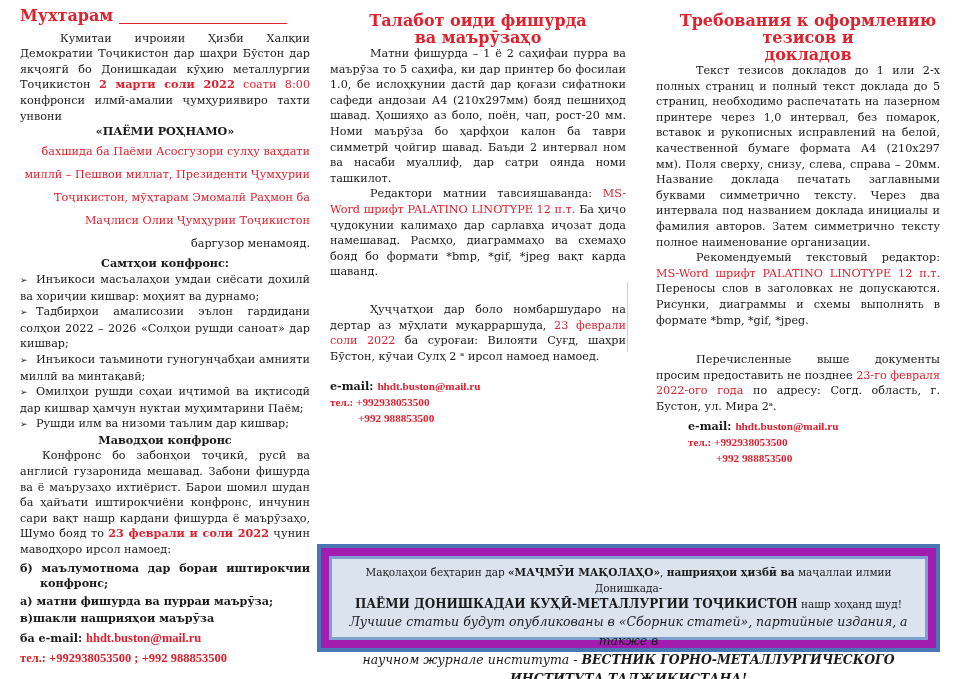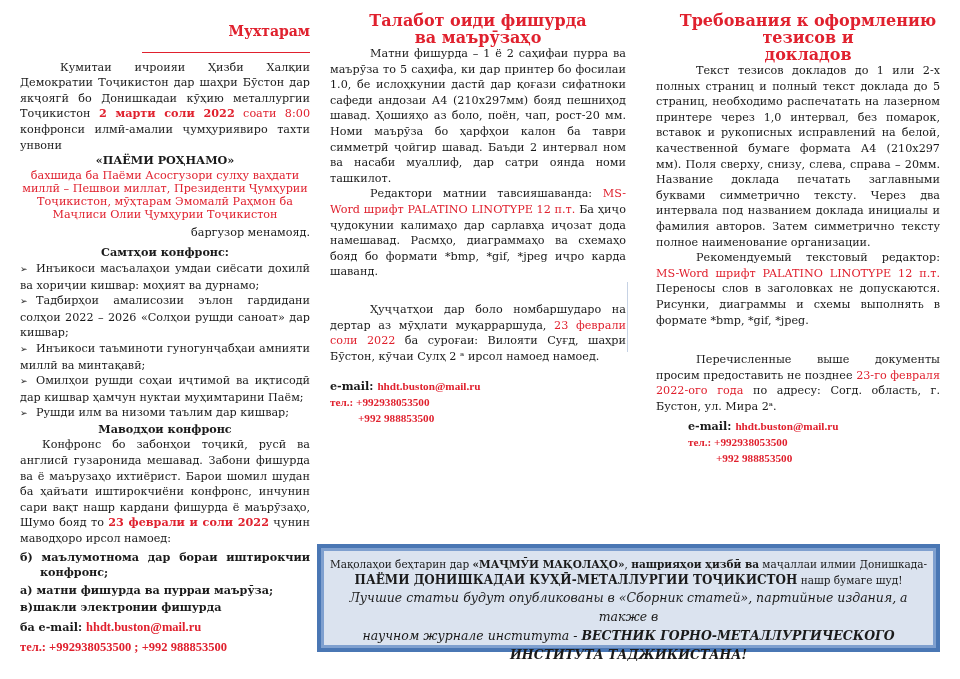--- a/index.html
+++ b/index.html
@@ -10,78 +10,78 @@
   .col { position: absolute; top: 0; font-size: 11.2px; line-height: 15.6px; }
   .col1 { left: 20px; width: 290px; }
   .col2 { left: 330px; width: 296px; }
   .col3 { left: 656px; width: 284px; }
   .red { color: #e0212e; }
   .redbold { color: #e0212e; font-weight: bold; }
   .b { font-weight: bold; }
   .j { text-align: justify; margin: 0; }
   .c { text-align: center; margin: 0; }
   .indent { text-indent: 40px; }
-  .title-line { font-size: 14px; font-weight: bold; color: #e0212e; margin-top: 24px; display: flex; align-items: flex-end; flex-direction: column; }
+  .title-line { font-size: 16px; font-weight: bold; color: #e0212e; margin-top: 8px; display: flex; align-items: flex-end; }
   .title-line .underline { display: inline-block; width: 168px; border-bottom: 1px solid #e0212e; margin-left: 6px; height: 12px; }
   .heading { font-weight: bold; color: #e0212e; text-align: center; font-size: 16px; line-height: 17px; }
   .bullet { text-align: justify; margin: 0; }
   .bullet .arr { display: inline-block; width: 16px; font-size: 9px; }
   .contact { font-weight: bold; margin: 0; }
   .mono-red { color: #e0212e; font-weight: bold; font-family: "Liberation Serif", serif; }
   .vline { position: absolute; left: 627px; top: 282px; width: 1px; height: 70px; background: #c6d2e4; }
   .box {
     position: absolute; left: 317px; top: 544px; width: 623px; height: 108px;
-    border: 4px solid #4a77b4; padding: 0; box-sizing: border-box; background: #a21caf;
+    border: 4px solid #4a77b4; padding: 8px; box-sizing: border-box; background: #a21caf;
   }
   .box-inner {
     width: 100%; height: 100%; border: 3px solid #7fa0cf; background: #dbe3ef; box-sizing: border-box;
     text-align: center; padding-top: 5px;
   }
   .box .l1 { font-size: 10.5px; line-height: 16px; }
   .box .l2 { font-size: 10.5px; line-height: 16px; }
   .box .l3 { font-size: 12.5px; line-height: 19px; font-style: italic; }
 </style>
 </head>
 <body>
 
 <div class="col col1">
   <div class="title-line">
     <span>Мухтарам</span>
     <span class="underline"></span>
   </div>
   <p class="j indent" style="margin-top:7px;"><span>Кумитаи ичроияи Ҳизби Халқии Демократии Тоҷикистон дар шаҳри Бӯстон дар якҷоягӣ бо Донишкадаи кӯҳию металлургии Тоҷикистон </span><span class="redbold">2 марти соли 2022</span><span class="red"> соати 8:00</span><span> конфронси илмӣ-амалии ҷумҳуриявиро тахти унвони</span></p>
   <p class="c b">«ПАЁМИ РОҲНАМО»</p>
-  <p class="c red" style="line-height:13px;">бахшида ба Паёми Асосгузори сулҳу ваҳдати миллӣ – Пешвои миллат, Президенти Ҷумҳурии Тоҷикистон, мӯҳтарам Эмомалӣ Раҳмон ба Маҷлиси Олии Ҷумҳурии Тоҷикистон</p>
+  <p class="c red" style="line-height:23px;text-align:right;">бахшида ба Паёми Асосгузори сулҳу ваҳдати миллӣ – Пешвои миллат, Президенти Ҷумҳурии Тоҷикистон, мӯҳтарам Эмомалӣ Раҳмон ба Маҷлиси Олии Ҷумҳурии Тоҷикистон</p>
   <p class="c" style="margin-top:4px;text-align:right;">баргузор менамояд.</p>
   <p class="c b" style="margin-top:5px;">Самтҳои конфронс:</p>
   <div>
     <p class="bullet"><span class="arr">➢</span><span>Инъикоси масъалаҳои умдаи сиёсати дохилӣ ва хориҷии кишвар: моҳият ва дурнамо;</span></p>
     <p class="bullet"><span class="arr">➢</span><span>Тадбирҳои амалисозии эълон гардидани солҳои 2022 – 2026 «Солҳои рушди саноат» дар кишвар;</span></p>
     <p class="bullet"><span class="arr">➢</span><span>Инъикоси таъминоти гуногунҷабҳаи амнияти миллӣ ва минтақавӣ;</span></p>
     <p class="bullet"><span class="arr">➢</span><span>Омилҳои рушди соҳаи иҷтимоӣ ва иқтисодӣ дар кишвар ҳамчун нуктаи муҳимтарини Паём;</span></p>
     <p class="bullet"><span class="arr">➢</span><span>Рушди илм ва низоми таълим дар кишвар;</span></p>
   </div>
   <p class="c b">Маводҳои конфронс</p>
   <p class="j" style="text-indent:22px;"><span>Конфронс бо забонҳои тоҷикӣ, русӣ ва англисӣ гузаронида мешавад. Забони фишурда ва ё маърузаҳо ихтиёрист. Барои шомил шудан ба ҳайъати иштирокчиёни конфронс, инчунин сари вақт нашр кардани фишурда ё маърӯзаҳо, Шумо бояд то </span><span class="redbold">23 феврали и соли 2022</span><span> ҷунин маводҳоро ирсол намоед:</span></p>
   <div style="margin-top:3px;">
     <p class="b j" style="margin:0 0 2px 0; padding-left:20px; text-indent:-20px;">б)   маълумотнома дар бораи иштирокчии конфронс;</p>
     <p class="b" style="margin:0 0 2px 0;">а) матни фишурда ва пурраи маърӯза;</p>
-    <p class="b" style="margin:0 0 4px 0;">в)шакли электронии фишурда</p>
+    <p class="b" style="margin:0 0 4px 0;">в)шакли нашрияҳои маърӯза</p>
   </div>
   <p class="contact" style="margin-bottom:4px;"><span>ба e-mail:</span> <span class="mono-red" style="font-size:12.5px;">hhdt.buston@mail.ru</span></p>
   <p class="contact mono-red" style="font-size:12.5px;">тел.: +992938053500 ;  +992 988853500</p>
 </div>
 
 <div class="col col2">
   <div class="heading" style="margin-top:12px;">
     <div>Талабот оиди фишурда</div>
     <div>ва маърӯзаҳо</div>
   </div>
   <p class="j indent">Матни фишурда – 1 ё 2 саҳифаи пурра ва маърӯза то 5 саҳифа, ки дар принтер бо фосилаи 1.0, бе ислоҳкунии дастӣ дар қоғази сифатноки сафеди андозаи А4 (210x297мм) бояд пешниҳод шавад. Ҳошияҳо аз боло, поён, чап, рост-20 мм. Номи маърӯза бо ҳарфҳои калон ба таври симметрӣ ҷойгир шавад. Баъди 2 интервал ном ва насаби муаллиф, дар сатри оянда номи ташкилот.</p>
-  <p class="j indent"><span>Редактори матнии тавсияшаванда: </span><span class="red">MS-Word шрифт PALATINO LINOTYPE 12 п.т.</span><span> Ба ҳиҷо ҷудокунии калимаҳо дар сарлавҳа иҷозат дода намешавад. Расмҳо, диаграммаҳо  ва схемаҳо бояд бо формати *bmp, *gif, *jpeg иҷро карда шаванд.</span></p>
+  <p class="j indent"><span>Редактори матнии тавсияшаванда: </span><span class="red">MS-Word шрифт PALATINO LINOTYPE 12 п.т.</span><span> Ба ҳиҷо ҷудокунии калимаҳо дар сарлавҳа иҷозат дода намешавад. Расмҳо, диаграммаҳо  ва схемаҳо бояд бо формати *bmp, *gif, *jpeg вақт карда шаванд.</span></p>
   <p class="j indent" style="margin-top:22px;"><span>Ҳуҷҷатҳои дар боло номбаршударо на дертар аз мӯҳлати муқарраршуда, </span><span class="red">23 феврали соли 2022</span><span> ба суроғаи: Вилояти Суғд, шаҳри Бӯстон, кӯчаи Сулҳ 2 ᵃ ирсол намоед намоед.</span></p>
   <div style="margin-top:14px; line-height:16px;">
     <p class="contact"><span>e-mail:</span> <span class="mono-red">hhdt.buston@mail.ru</span></p>
     <p class="contact mono-red">тел.: +992938053500</p>
     <p class="contact mono-red" style="padding-left:28px;">+992 988853500</p>
   </div>
 </div>
 
 <div class="vline"></div>
 
@@ -96,18 +96,18 @@
   <div style="margin-top:4px; padding-left:32px; line-height:16px;">
     <p class="contact"><span>e-mail:</span> <span class="mono-red">hhdt.buston@mail.ru</span></p>
     <p class="contact mono-red">тел.: +992938053500</p>
     <p class="contact mono-red" style="padding-left:28px;">+992 988853500</p>
   </div>
 </div>
 
 <div class="box">
   <div class="box-inner">
     <div class="l1"><span>Мақолаҳои беҳтарин дар </span><b>«МАҶМӮИ МАҚОЛАҲО»</b><span>,  </span><b>нашрияҳои ҳизбӣ ва</b><span> маҷаллаи илмии Донишкада-</span></div>
-    <div class="l2"><b style="font-size:12px;">ПАЁМИ ДОНИШКАДАИ КУҲӢ-МЕТАЛЛУРГИИ ТОҶИКИСТОН</b><span> нашр бумаге шуд!</span></div>
+    <div class="l2"><b style="font-size:12px;">ПАЁМИ ДОНИШКАДАИ КУҲӢ-МЕТАЛЛУРГИИ ТОҶИКИСТОН</b><span> нашр хоҳанд шуд!</span></div>
     <div class="l3">Лучшие статьи будут опубликованы в «Сборник статей», партийные издания, а также в</div>
     <div class="l3"><span>научном журнале института - </span><b>ВЕСТНИК ГОРНО-МЕТАЛЛУРГИЧЕСКОГО</b></div>
     <div class="l3 b">ИНСТИТУТА ТАДЖИКИСТАНА!</div>
   </div>
 </div>
 
 </body></html>

